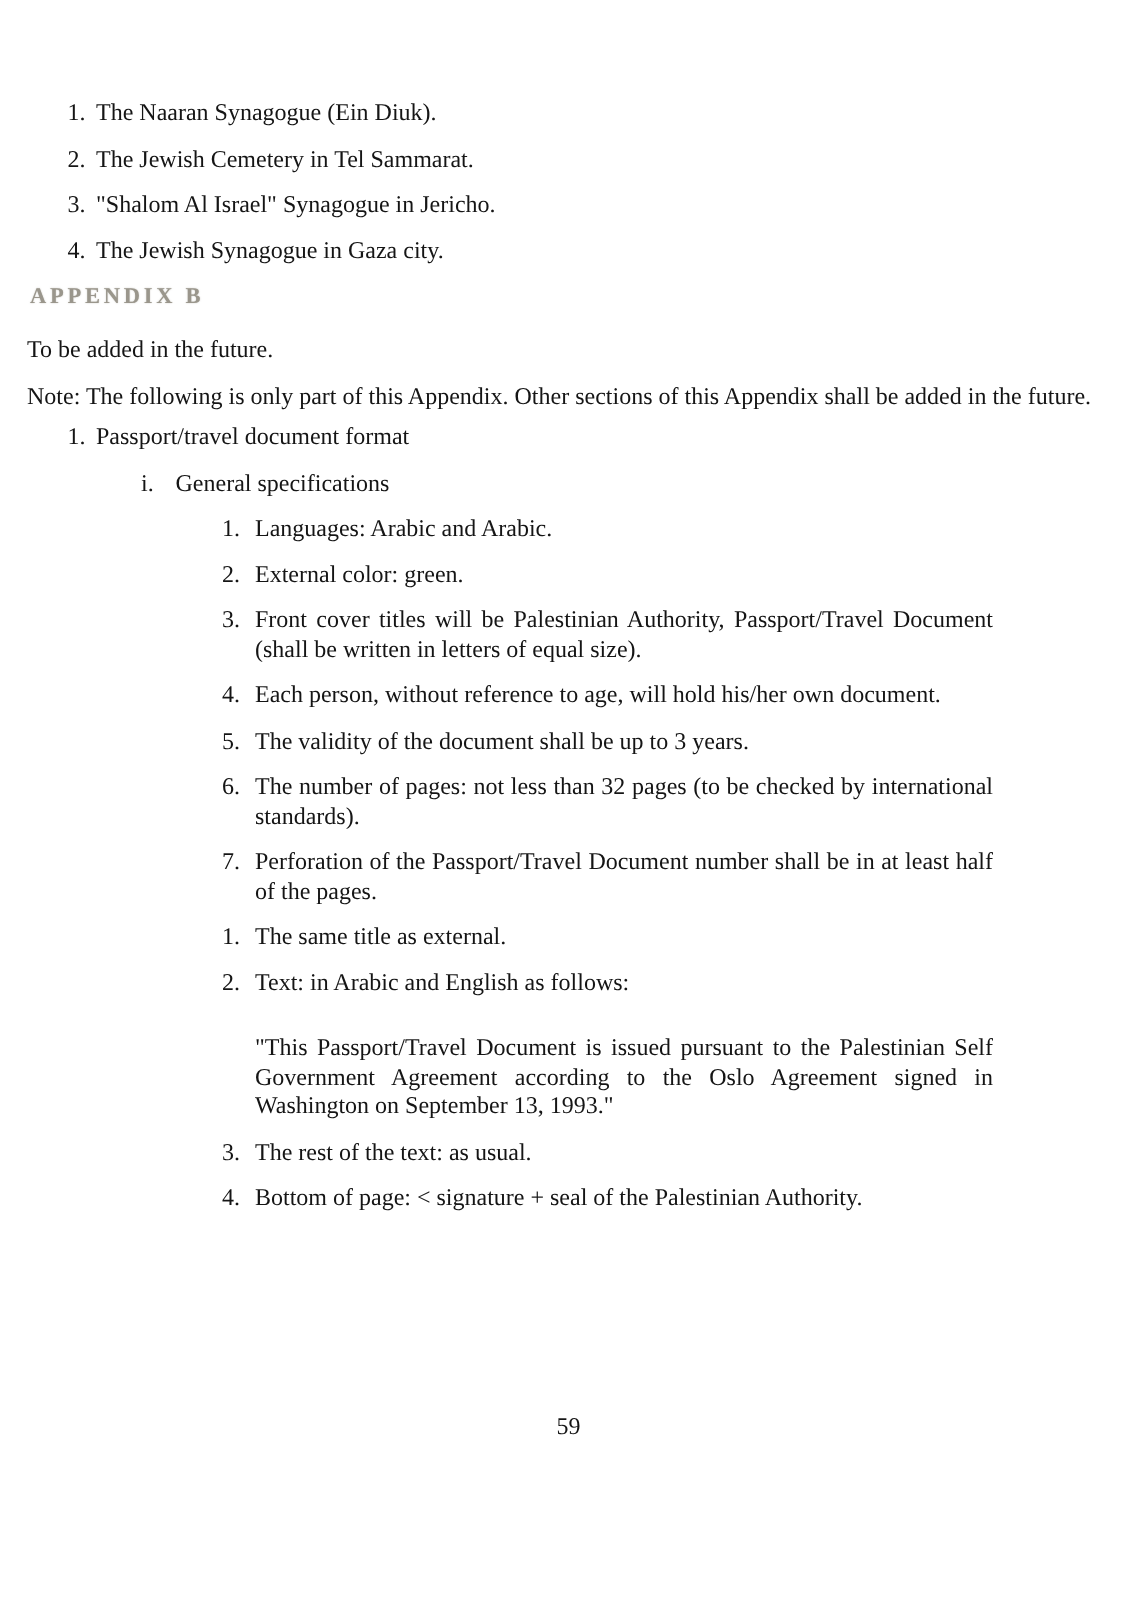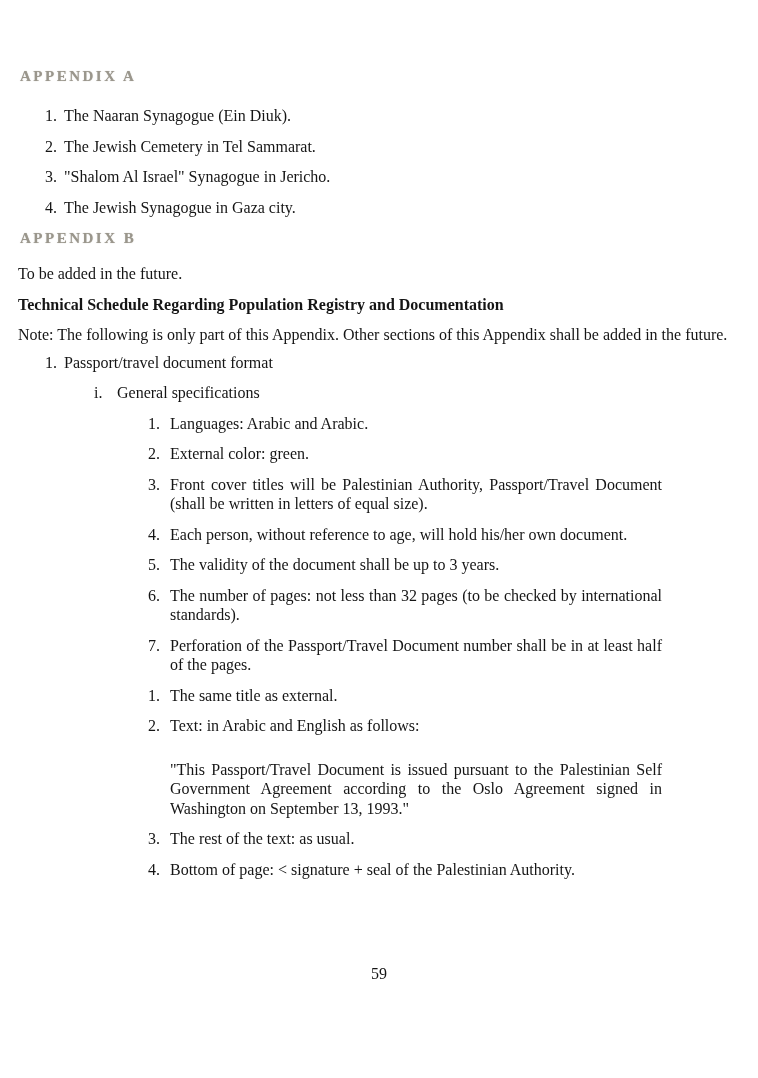--- a/index.html
+++ b/index.html
@@ -54,32 +54,31 @@
   .l3 { margin-left: 130px; margin-right: 78px; }
   .l3 .n { width: 22px; }
   .just .t { text-align: justify; }
   .mb-lg { margin-bottom: 24px; }
   .quote {
     margin: 0 78px 11px 152px;
     text-align: justify;
   }
   .page-number {
     position: absolute;
-    top: 964px;
+    top: 942px;
     left: 0;
     right: 0;
     text-align: center;
   }
 </style>
 </head>
 <body>
 
 <div class="page">
 
-  <div class="appendix-heading">APPENDIX A</div>
 
   <div>
     <div class="row l1">
       <span class="n">1.</span>
       <span class="t">The Naaran Synagogue (Ein Diuk).</span>
     </div>
     <div class="row l1">
       <span class="n">2.</span>
       <span class="t">The Jewish Cemetery in Tel Sammarat.</span>
     </div>
@@ -89,21 +88,20 @@
     </div>
     <div class="row l1">
       <span class="n">4.</span>
       <span class="t">The Jewish Synagogue in Gaza city.</span>
     </div>
   </div>
 
   <div class="appendix-heading tight">APPENDIX B</div>
   <p class="body-text">To be added in the future.</p>
 
-  <p class="doc-title">Technical Schedule Regarding Population Registry and Documentation</p>
   <p class="note">Note: The following is only part of this Appendix. Other sections of this Appendix shall be added in the future.</p>
 
   <div class="row l1">
     <span class="n">1.</span>
     <span class="t">Passport/travel document format</span>
   </div>
 
   <div class="row l2">
     <span class="n">i.</span>
     <span class="t">General specifications</span>

